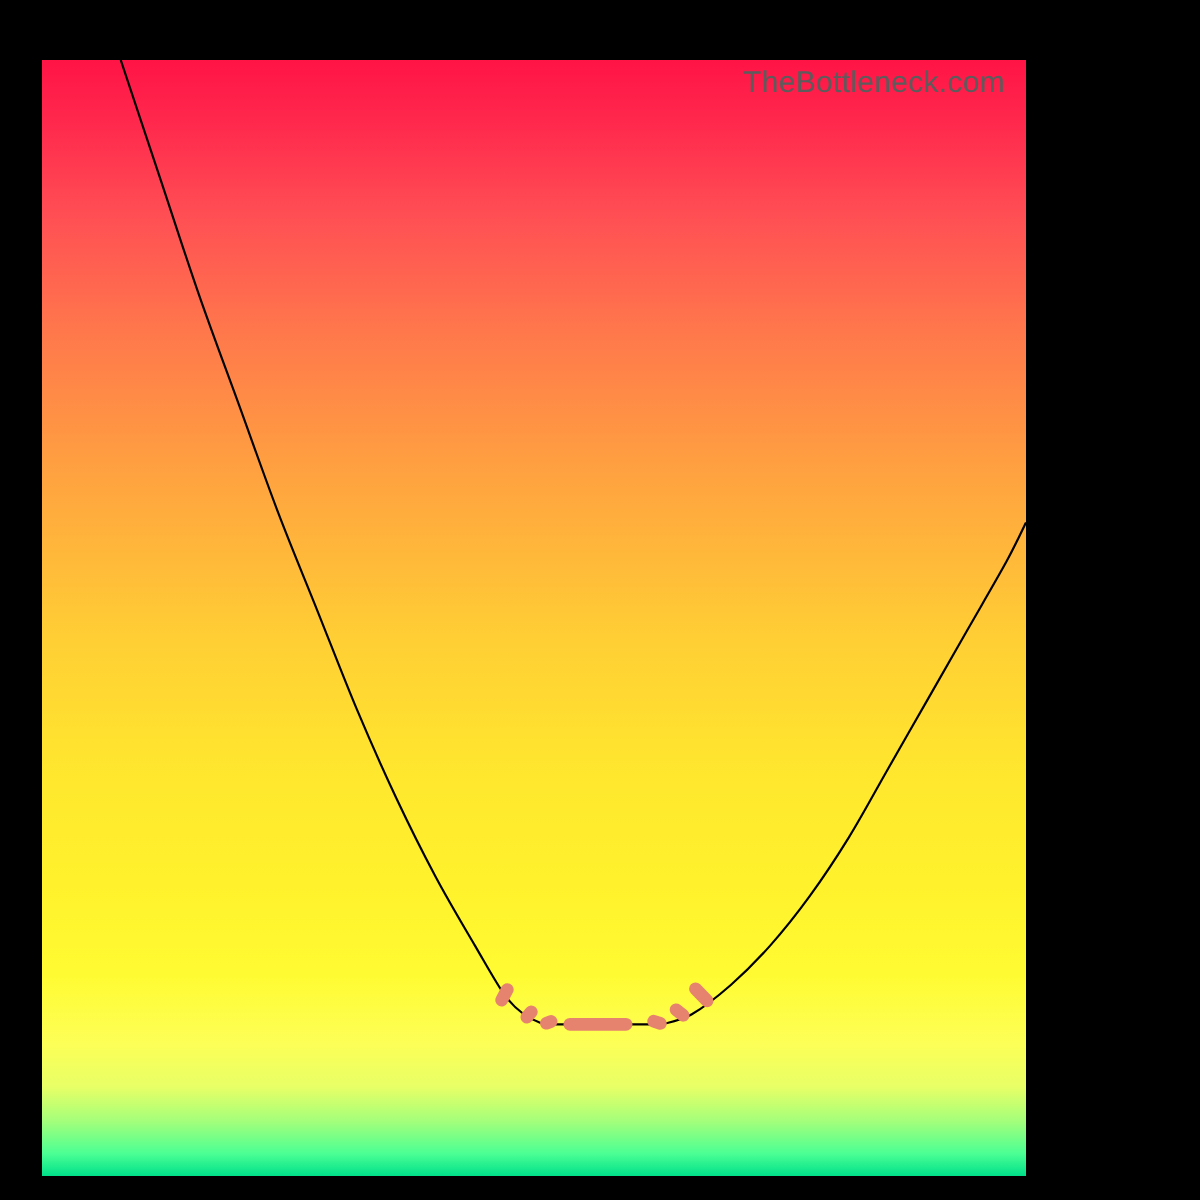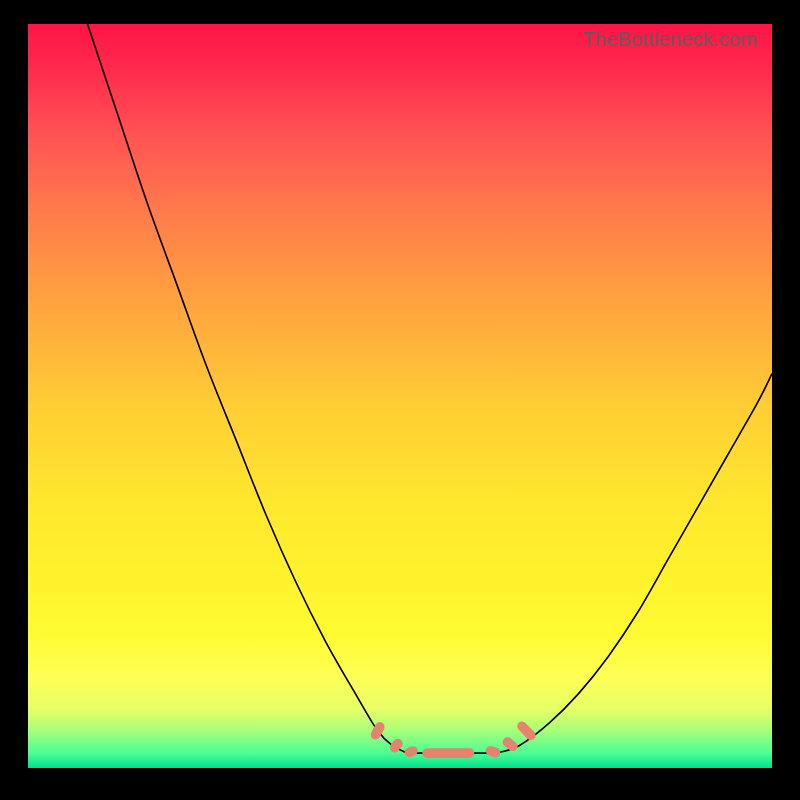--- a/index.html
+++ b/index.html
@@ -13,22 +13,22 @@
   }
   .frame {
     position: absolute;
     inset: 0;
     background: #000;
   }
   .plot {
     position: absolute;
     
     left: 28px;
-    top: 24px;
-    width: 744px;   
+    top: 40px;
+    width: 656px;   
     height: 744px;
     background: linear-gradient(
       to bottom,
       #ff1446 0%,
       #ff2a4d 6%,
       #ff4f54 14%,
       #ff7a4b 25%,
       #ffa53f 38%,
       #ffcf34 52%,
       #ffe72e 64%,

